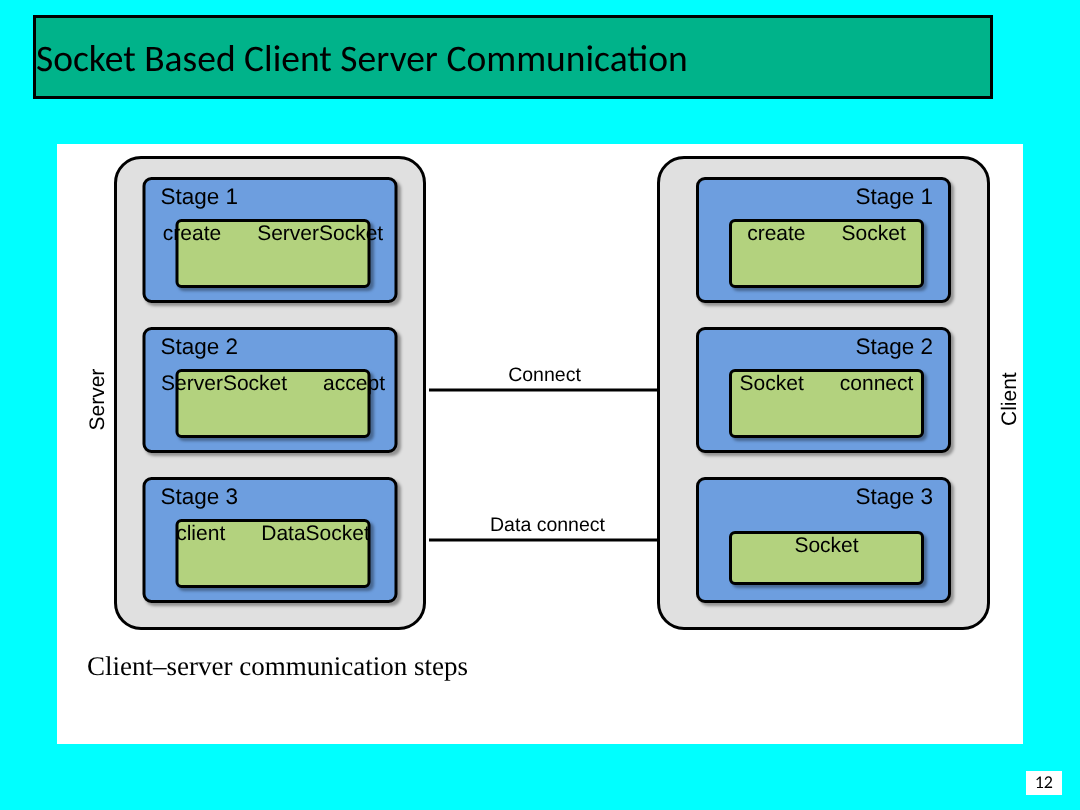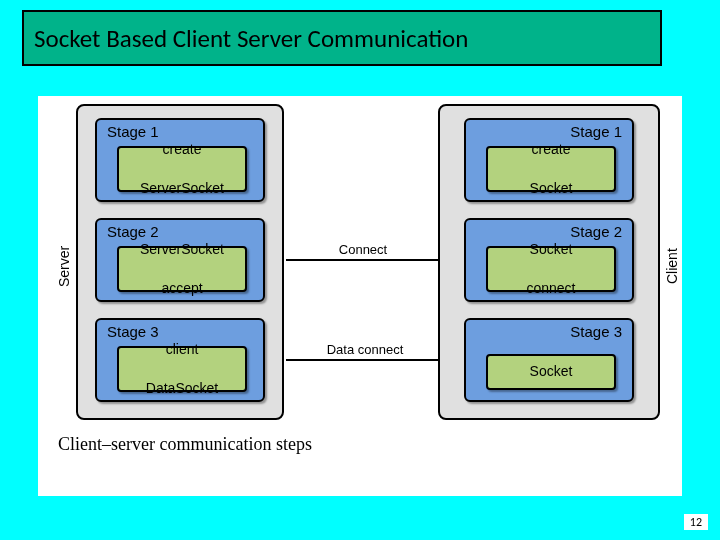--- a/index.html
+++ b/index.html
@@ -14,39 +14,38 @@
   .title-bar {
     position: absolute;
     left: 22px;
     top: 10px;
     width: 640px;
     height: 56px;
     background: #00b38a;
     border: 2px solid #000;
     display: flex;
     align-items: center;
-    padding-left: 10px;
   }
   .title-text {
     font-family: "Calibri", Arial, sans-serif;
     font-size: 25px;
     color: #000;
   }
   .diagram-area {
     position: absolute;
     left: 38px;
     top: 96px;
     width: 644px;
     height: 400px;
     background: #fff;
   }
   .big-box {
     position: absolute;
     border: 2px solid #000;
-    border-radius: 8px;
+    border-radius: 18px;
     background: #e0e0e0;
   }
   .server-box { left: 38px; top: 8px; width: 208px; height: 316px; }
   .client-box { left: 400px; top: 8px; width: 222px; height: 316px; }
 
   .stage-group {
     position: absolute;
     border: 2px solid #000;
     border-radius: 6px;
     background: #6d9edf;
@@ -68,21 +67,21 @@
 
   .inner-block {
     position: absolute;
     border: 2px solid #000;
     border-radius: 4px;
     background: #b3d27e;
     font-family: Arial, sans-serif;
     font-size: 14px;
     text-align: center;
     display: flex;
-    flex-direction: column;
+    flex-direction: row;
     justify-content: center;
     line-height: 1.1;
     box-shadow: 2px 2px 2px rgba(0,0,0,0.35);
     gap: 24px;
   }
 
   .vlabel {
     position: absolute;
     font-family: Arial, sans-serif;
     font-size: 14px;

